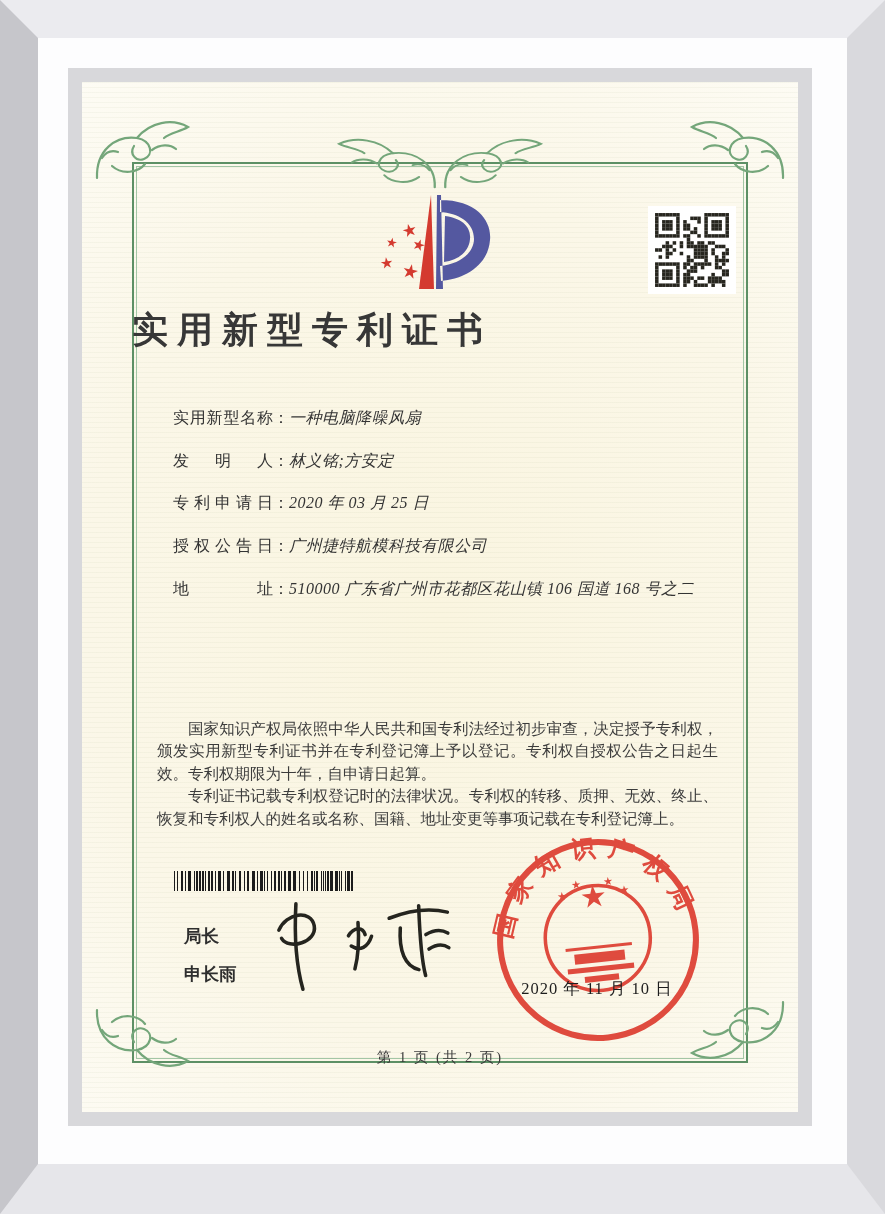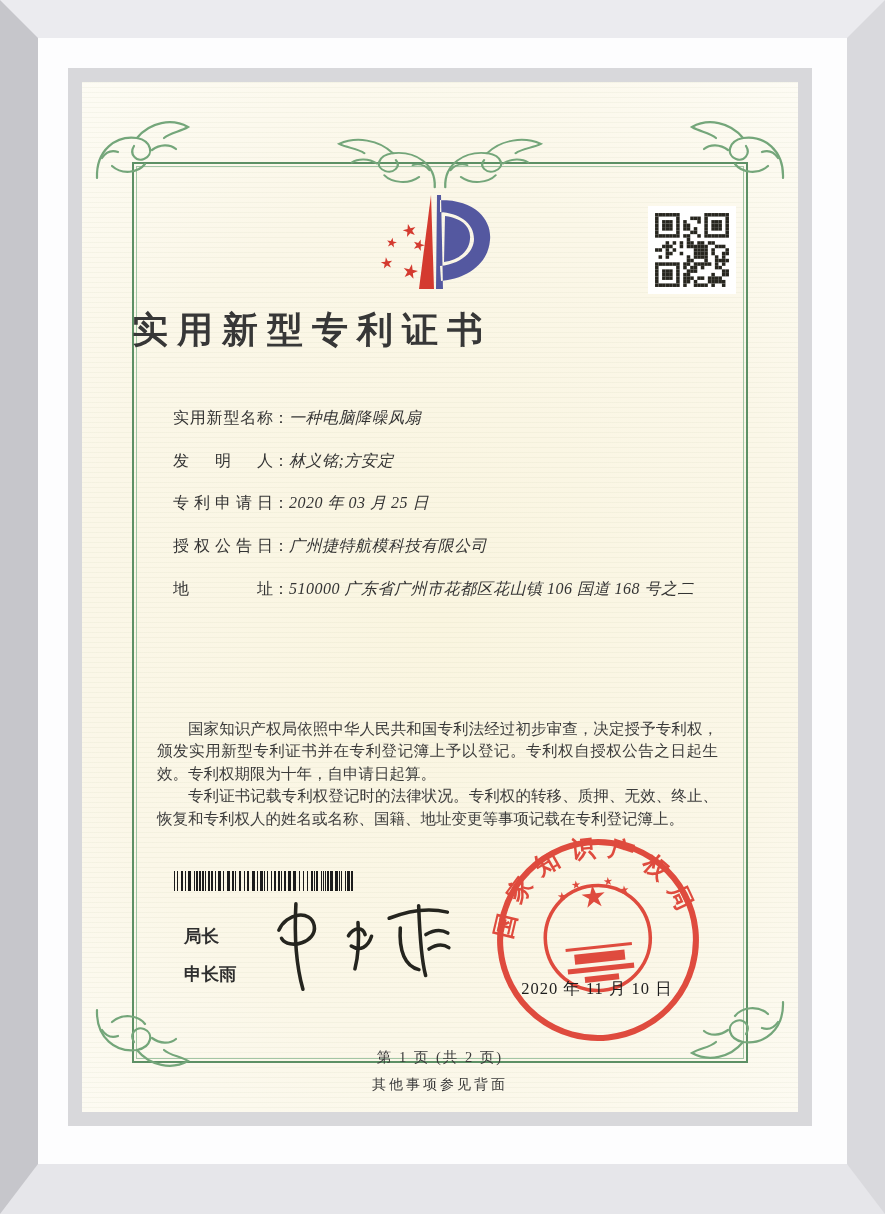--- a/index.html
+++ b/index.html
@@ -495,15 +495,14 @@
         <text x="136" y="62" font-size="11" text-anchor="middle">★</text>
         <path d="M72,112 L138,112" stroke="#dc392c" stroke-width="3" fill="none"></path>
         <rect x="80" y="117" width="50" height="10"></rect>
         <rect x="72" y="131" width="66" height="5"></rect>
         <rect x="88" y="140" width="34" height="6"></rect>
       </g>
     </svg>
     <div class="seal-date">2020 年 11 月 10 日</div>
 
     <div class="page-note">第 1 页 (共 2 页)</div>
-    <div class="back-note">其他事项参见背面</div>
   </div>
 </div>
 
 </body></html>

